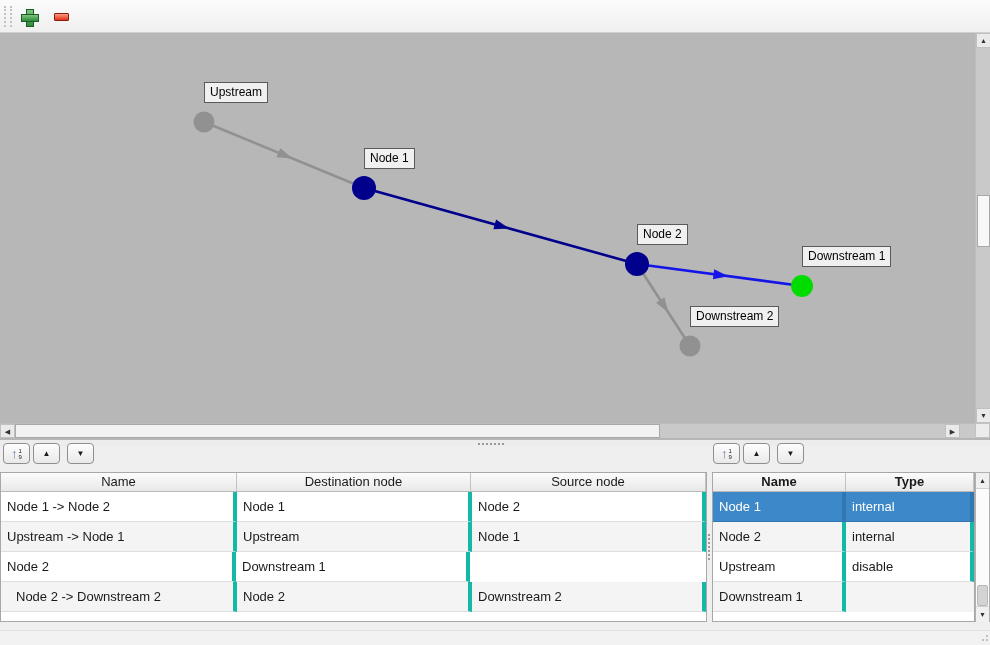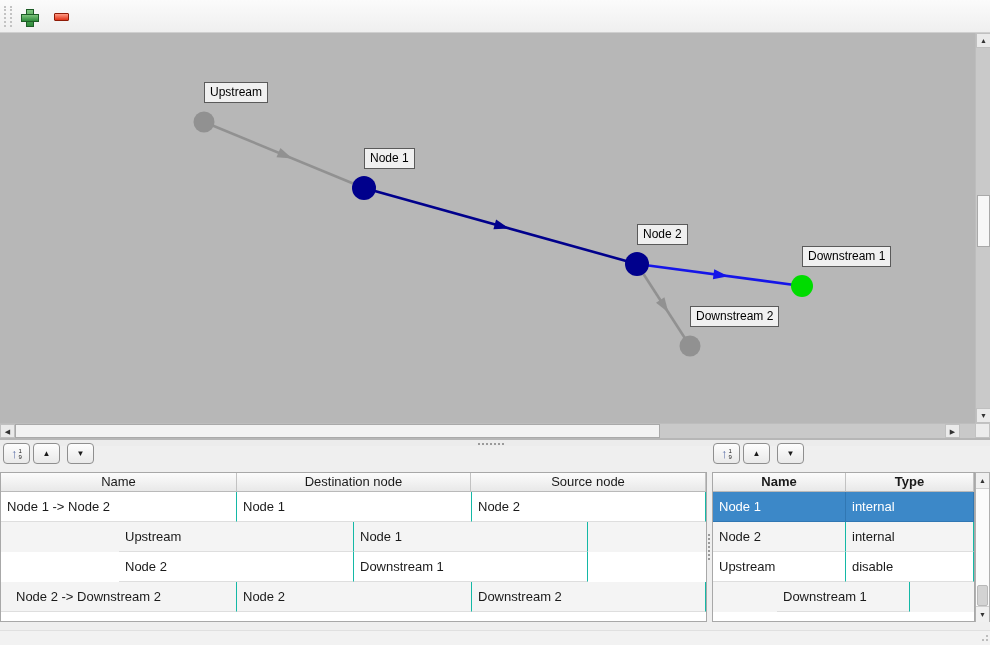--- a/index.html
+++ b/index.html
@@ -56,24 +56,24 @@
   .tri { font-size:8px; color:#1a1a1a; line-height:1; }
   .sort-ico { display:flex; align-items:center; }
   .sarrow { font-size:13px; font-weight:bold; color:#5b6fa8; line-height:12px; }
   .sdigits { display:flex; flex-direction:column; margin-left:1px; }
   .sdigits i { font-style:normal; font-size:6px; line-height:6px; color:#222; }
 
   
   .table { position:absolute; top:472px; height:150px; background:#fff; border:1px solid #a8a8a8; overflow:hidden; }
   #edges-table { left:0; width:707px; }
   #nodes-table { left:712px; width:263px; }
-  .trow { display:flex; height:30px; background:#fff;justify-content:center; }
+  .trow { display:flex; height:30px; background:#fff; }
   .trow.alt { background:#f4f4f4; }
   .trow.thead { height:19px; background:linear-gradient(#fcfcfc,#e7e7e7); }
-  .tcell { border-right:1px solid #14b8a6; border-bottom:1px solid #dedede; padding:0 6px; font-size:13px;
+  .tcell { border-right:4px solid #14b8a6; border-bottom:1px solid #dedede; padding:0 6px; font-size:13px;
     line-height:29px; color:#1a1a1a; overflow:hidden; white-space:nowrap; }
   .th { text-align:center; line-height:18px; border-right:1px solid #c2c2c2; border-bottom:1px solid #b9b9b9; }
   #nodes-table .th { font-weight:bold; }
   .trow.sel .tcell { color:#fff; border-right-color:#3077b3; border-bottom-color:#3077b3; }
 
   
   .tscroll { position:absolute; left:975px; top:472px; width:15px; height:150px; background:#fbfbfb; border:1px solid #b0b0b0; }
   .tscroll .sbtn { left:0; width:13px; height:16px; border:none; border-bottom:1px solid #d0d0d0; background:#f0f0f0; }
   .tscroll .sbtn.top { top:0; }
   .tscroll .sbtn.bottom { top:133px; border-bottom:none; border-top:1px solid #d0d0d0; }
@@ -186,20 +186,21 @@
         <div class="tcell th" style="width: 236px;">Name</div>
         <div class="tcell th" style="width: 234px;">Destination node</div>
         <div class="tcell th" style="width: 235px;">Source node</div>
       </div>
       <div class="trow">
         <div class="tcell" style="width: 236px;">Node 1 -&gt; Node 2</div>
         <div class="tcell" style="width: 235px;">Node 1</div>
         <div class="tcell" style="width: 234px;">Node 2</div>
       </div>
       <div class="trow alt">
+        <div class="tcell" style="width: 236px;">Upstream -&gt; Node 1</div>
         <div class="tcell" style="width: 235px;">Upstream</div>
         <div class="tcell" style="width: 234px;">Node 1</div>
       </div>
       <div class="trow">
         <div class="tcell" style="width: 235px;">Node 2</div>
         <div class="tcell" style="width: 234px;">Downstream 1</div>
       </div>
       <div class="trow alt">
         <div class="tcell" style="width: 236px; padding-left: 15px;">Node 2 -&gt; Downstream 2</div>
         <div class="tcell" style="width: 235px;">Node 2</div>

